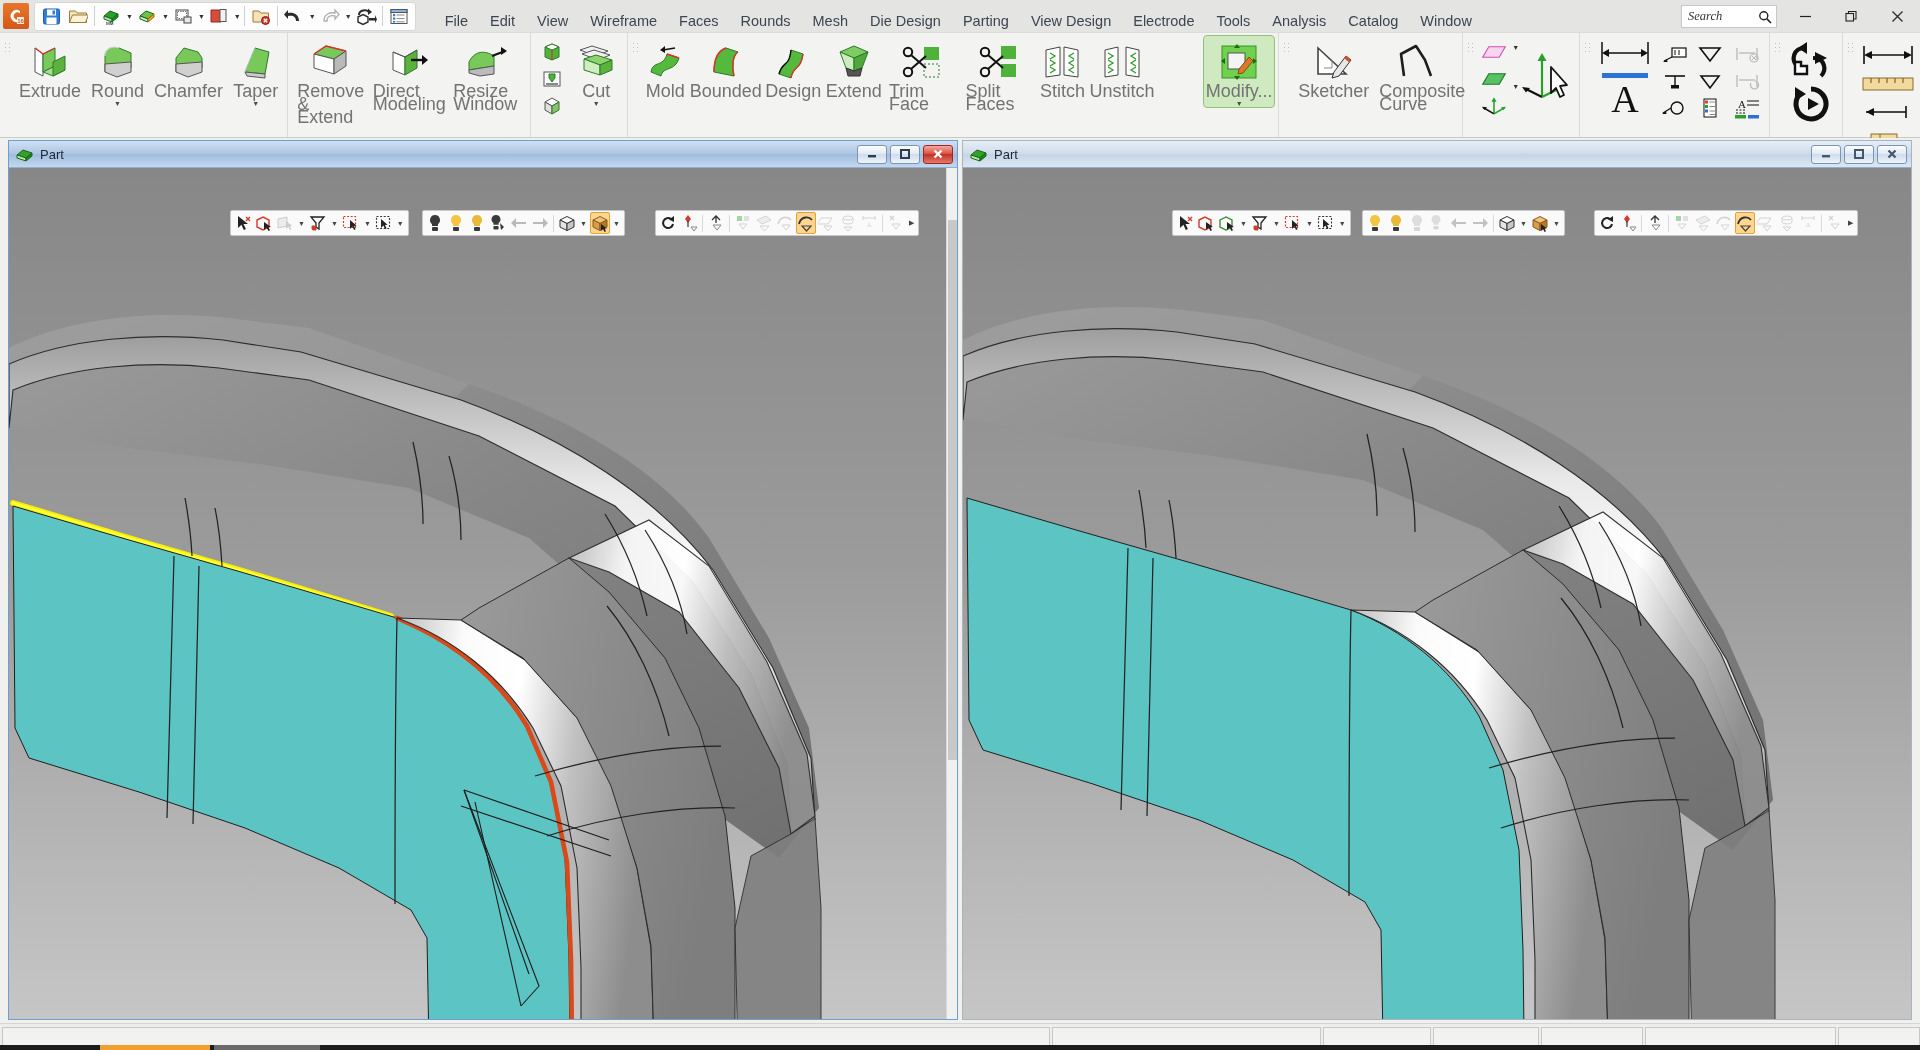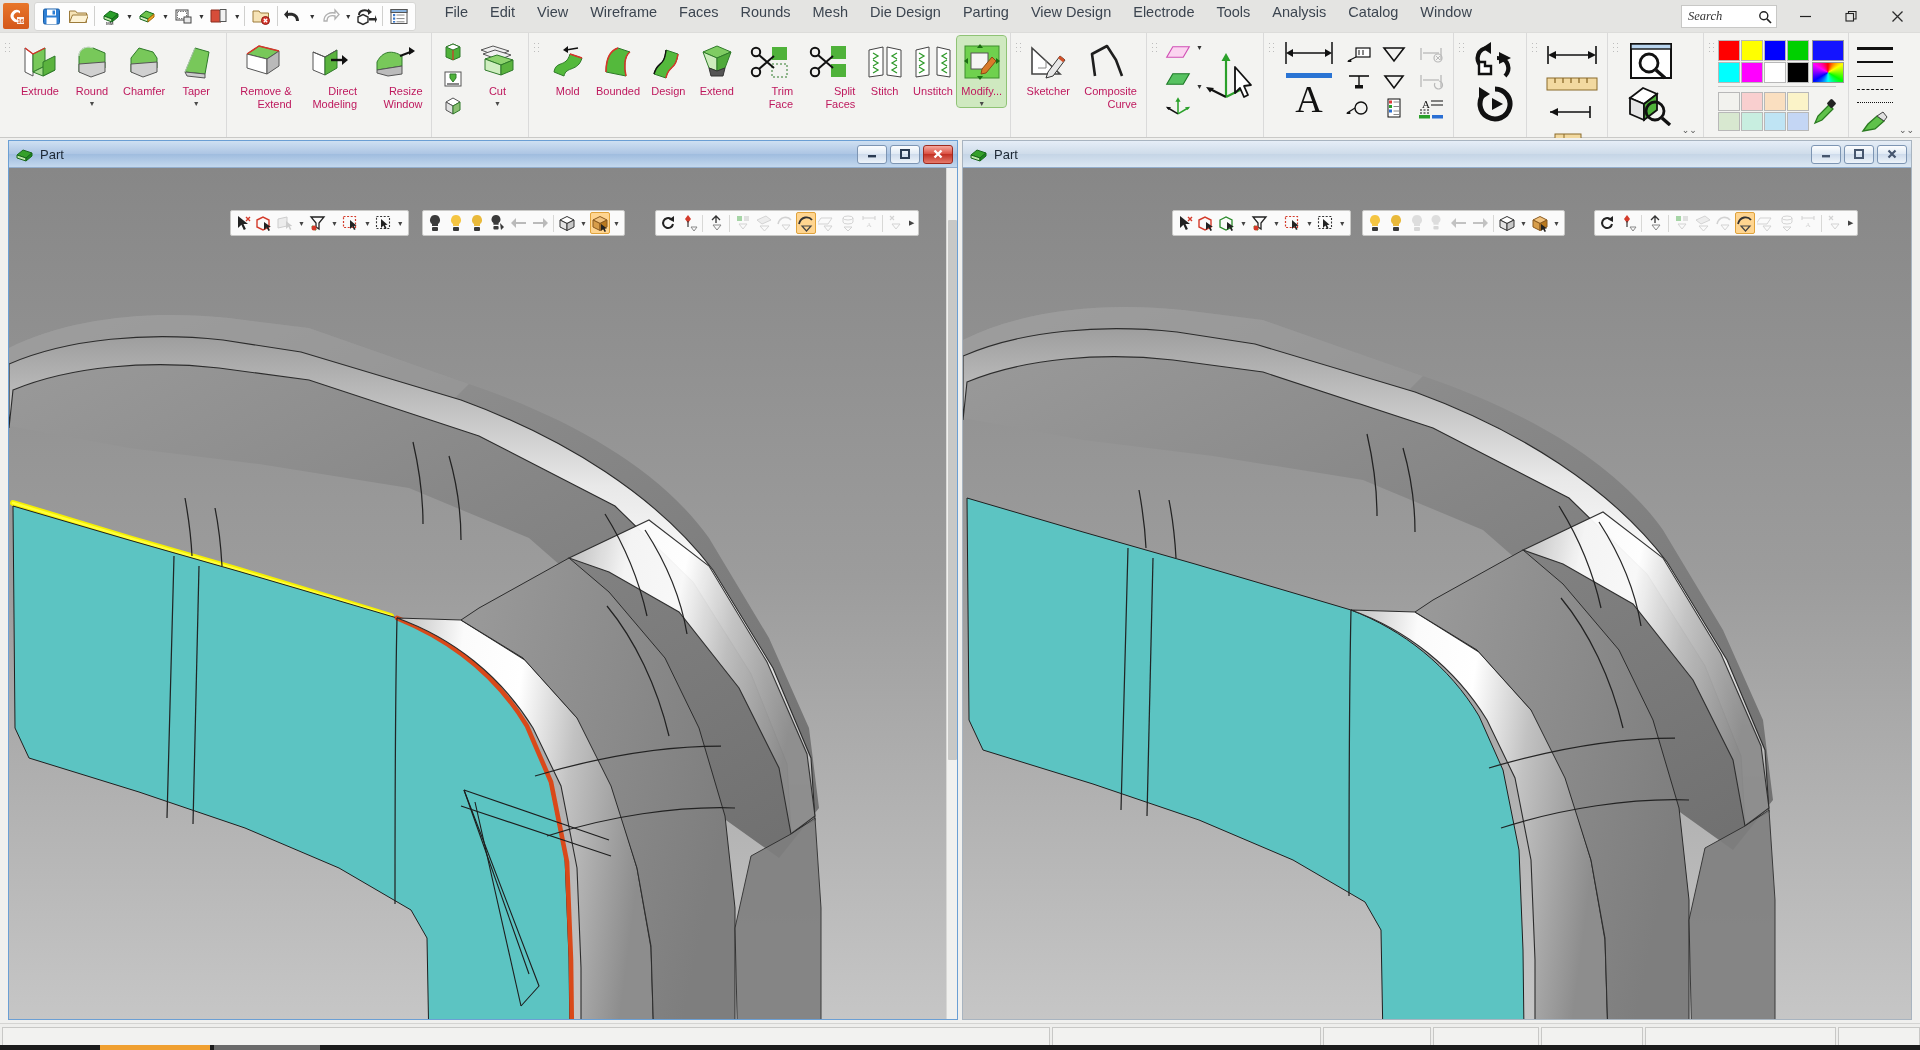--- a/index.html
+++ b/index.html
@@ -36,21 +36,21 @@
     height: 29px; margin-left: 5px; padding: 0 3px;
   }
   .qbtn {
     width: 26px; height: 25px;
     display: flex; align-items: center; justify-content: center;
     position: relative; cursor: pointer;
   }
   .qsep { width: 1px; height: 20px; background: #d0d0ce; margin: 0 2px; }
   .caret { font-size: 7px; color: #333; margin-left: 1px; }
 
-  .menubar { display: flex; align-items: flex-start; margin-left: 18px; height: 33px; }
+  .menubar { display: flex; align-items: flex-end; margin-left: 18px; height: 33px; }
   .menu-item {
     font-size: 14.5px; color: #3c4550;
     padding: 4px 11px; cursor: pointer; white-space: nowrap;
   }
 
   .topright {
     position: absolute; right: 0; top: 0;
     height: 33px; display: flex; align-items: center;
   }
   .searchbox {
@@ -94,25 +94,25 @@
       radial-gradient(circle 1px at 5.5px 9.5px, #bdbdbd 99%, transparent);
     flex: 0 0 auto;
   }
   .rbtn {
     display: flex; flex-direction: column; align-items: center;
     padding: 4px 5px 0 5px; min-width: 44px; cursor: pointer;
     border-radius: 3px;
   }
   .rbtn .ico { height: 44px; display: flex; align-items: center; justify-content: center; }
   .rbtn .lbl {
-    font-size: 11px; color: #be185d; text-align: right;
+    font-size: 18px; color: #737373; text-align: left;
     line-height: 13px; margin-top: 1px; max-width: 74px;
   }
   .rbtn .dd { font-size: 7px; color: #4a4a4a; margin-top: 2px; }
-  .rbtn.sel { background: #cfe9c0; outline: 1px solid #8fc375; }
+  .rbtn.sel { background: #cfe9c0; outline: 1px solid #8fc375; margin-left: 48px; }
 
   .smallstack { display: flex; flex-direction: column; gap: 1px; padding: 3px 3px 0 3px; }
   .sbtn {
     width: 28px; height: 26px; display: flex; align-items: center; justify-content: center;
     border: 1px solid transparent; cursor: pointer; border-radius: 2px;
   }
 
   .grid2 { display: grid; grid-template-columns: repeat(3, 30px); gap: 1px; padding: 4px 2px 0 2px; }
   .gcell { width: 30px; height: 28px; display: flex; align-items: center; justify-content: center; cursor: pointer; border-radius: 2px;}
 

